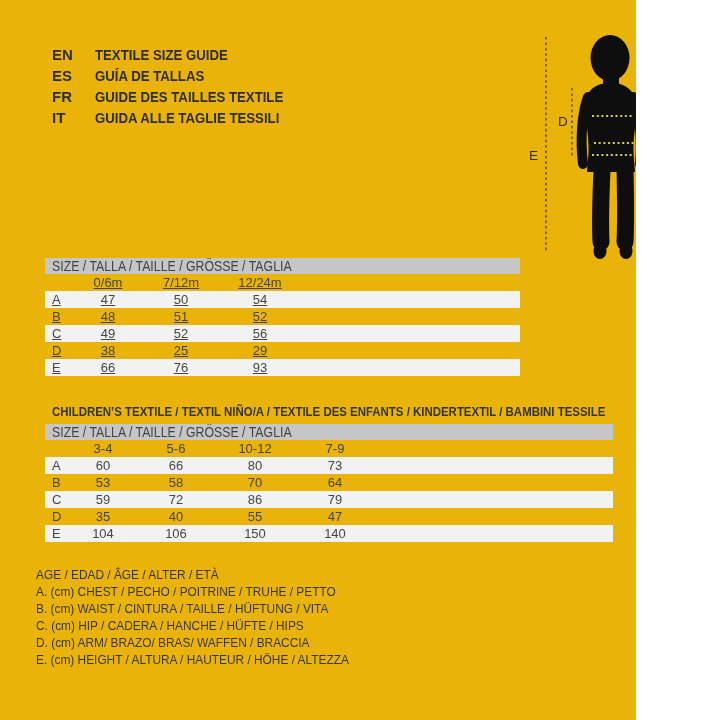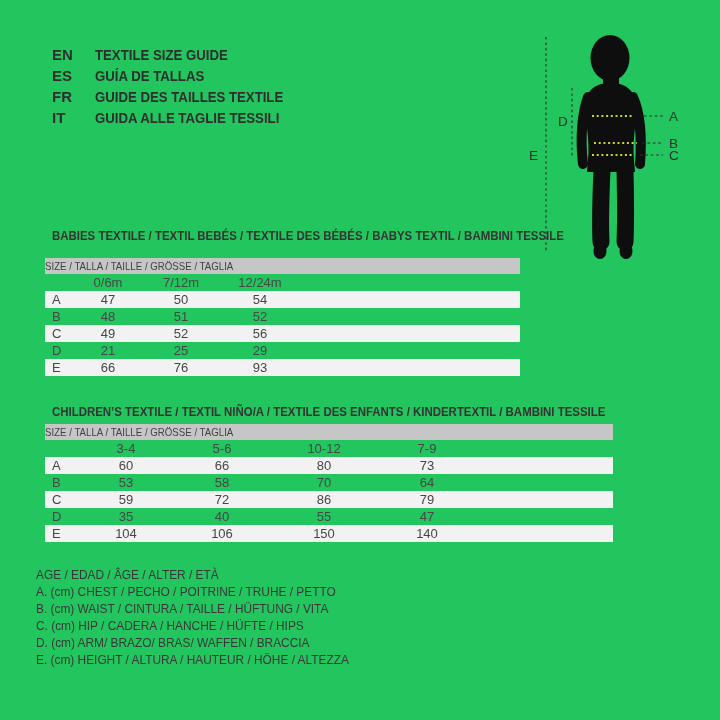--- a/index.html
+++ b/index.html
@@ -1,17 +1,17 @@
 <!DOCTYPE html>
 <html><head>
 <meta charset="utf-8">
 <style>
   html,body{margin:0;padding:0;background:#fff;}
   .page{
-    position:relative;width:720px;height:720px;background:#22c55e;overflow:hidden;
+    position:relative;width:636px;height:720px;background:#eab308;overflow:hidden;
     font-family:"Liberation Sans","DejaVu Sans",sans-serif;color:#3f3f3f;
   }
   .cond{display:inline-block;transform:scaleX(.88);transform-origin:0 50%;white-space:nowrap;}
 
   
   .lang{position:absolute;left:52px;top:44px;font-weight:700;font-size:15px;line-height:21px;color:#2e2e2e;}
   .lang-row{display:flex;}
   .lang-row .code{flex:0 0 43px;width:43px;}
 
   
@@ -25,24 +25,24 @@
 
   
   .sec-title{position:absolute;left:52px;font-weight:700;font-size:13px;color:#333;height:15px;line-height:15px;}
   .babies-title{top:228px;}
   .children-title{top:404px;}
 
   
   .table{position:absolute;left:45px;font-size:13px;color:#464646;}
   .table-babies{top:258px;width:475px;}
   .table-children{top:424px;width:568px;}
-  .bar{height:16px;line-height:16px;background:#c6c6c6;font-size:11px;color:#424242;}
+  .bar{height:16px;line-height:16px;background:#c6c6c6;padding-left:7px;font-size:14px;color:#424242;}
   .row{display:grid;height:17px;line-height:17px;align-items:center;}
-  .table-babies .row{grid-template-columns:28px 70px 76px 82px 1fr;}
-  .table-children .row{grid-template-columns:24px 68px 78px 80px 80px 1fr;gap:23px;}
+  .table-babies .row{grid-template-columns:28px 70px 76px 82px 1fr;text-decoration:underline;}
+  .table-children .row{grid-template-columns:24px 68px 78px 80px 80px 1fr;}
   .row .cl{padding-left:7px;}
   .row .cv{text-align:center;}
   .stripe{background:#f2f2f2;}
 
   
   .legend{position:absolute;left:36px;top:566px;font-size:13.5px;line-height:17px;color:#383838;}
 </style>
 </head>
 <body>
 
@@ -97,23 +97,20 @@
     <line class="dot-accent" x1="592" y1="155" x2="634" y2="155" stroke="#cdd52e"></line>
     <line class="dash" x1="640" y1="155" x2="663" y2="155"></line>
 
     <text class="flabel" x="669" y="121">A</text>
     <text class="flabel" x="669" y="148">B</text>
     <text class="flabel" x="669" y="160">C</text>
     <text class="flabel" x="558" y="126">D</text>
     <text class="flabel" x="529" y="160">E</text>
   </svg>
 
-  <div class="sec-title babies-title">
-    <span class="cond">BABIES TEXTILE / TEXTIL BEBÉS / TEXTILE DES BÉBÉS / BABYS TEXTIL / BAMBINI TESSILE</span>
-  </div>
 
   <div class="table table-babies">
     <div class="bar">
       <span class="cond">SIZE / TALLA / TAILLE / GRÖSSE / TAGLIA</span>
     </div>
     <div class="row">
       <span class="cl"></span>
       <span class="cv">0/6m</span>
       <span class="cv">7/12m</span>
       <span class="cv">12/24m</span>
@@ -135,21 +132,21 @@
     </div>
     <div class="row stripe">
       <span class="cl">C</span>
       <span class="cv">49</span>
       <span class="cv">52</span>
       <span class="cv">56</span>
       <span></span>
     </div>
     <div class="row">
       <span class="cl">D</span>
-      <span class="cv">21</span>
+      <span class="cv">38</span>
       <span class="cv">25</span>
       <span class="cv">29</span>
       <span></span>
     </div>
     <div class="row stripe">
       <span class="cl">E</span>
       <span class="cv">66</span>
       <span class="cv">76</span>
       <span class="cv">93</span>
       <span></span>

